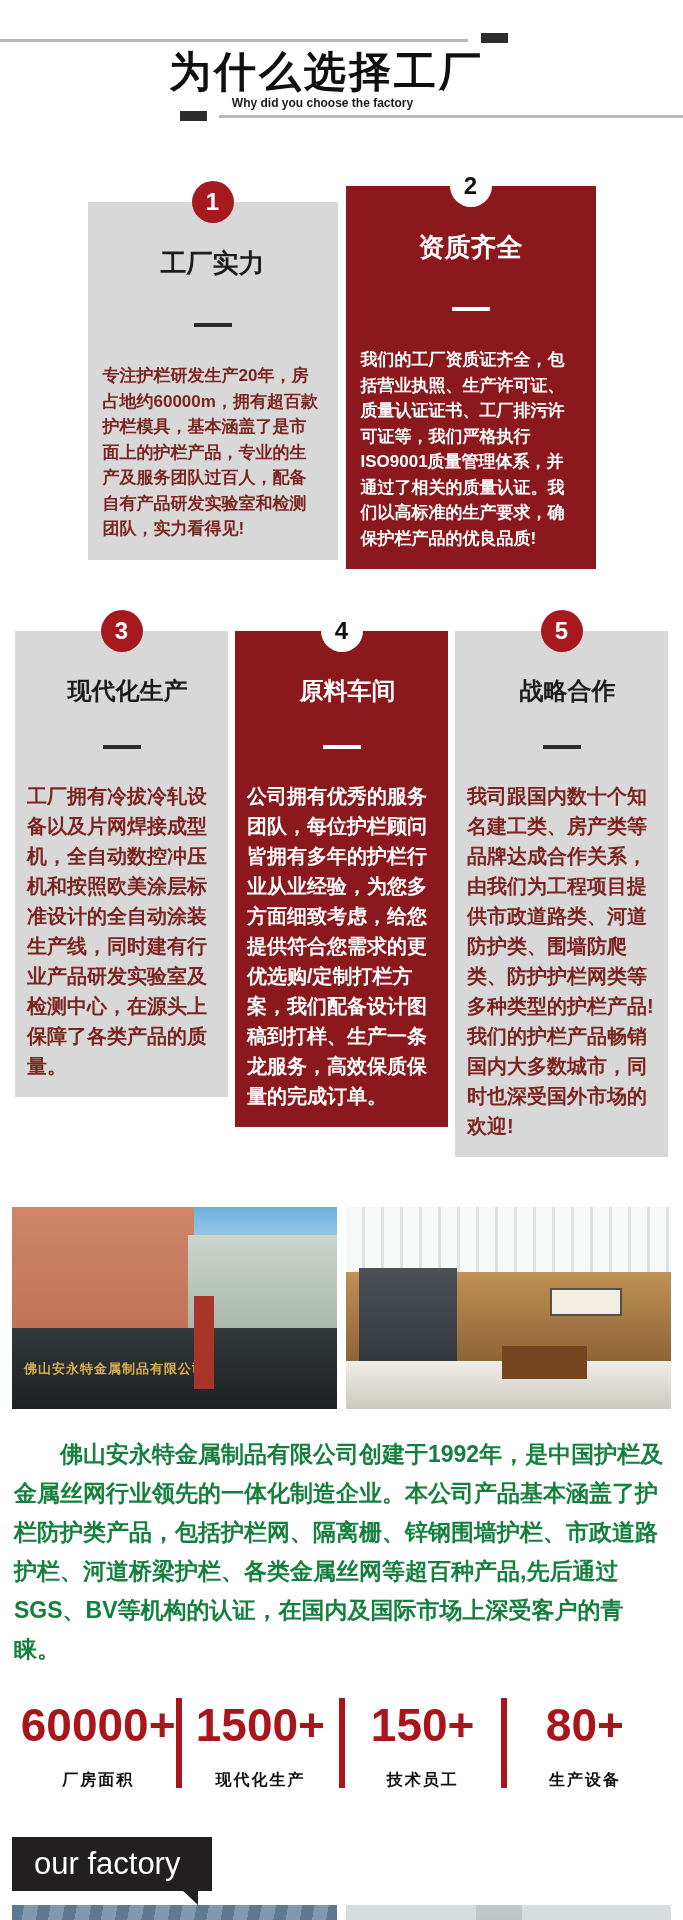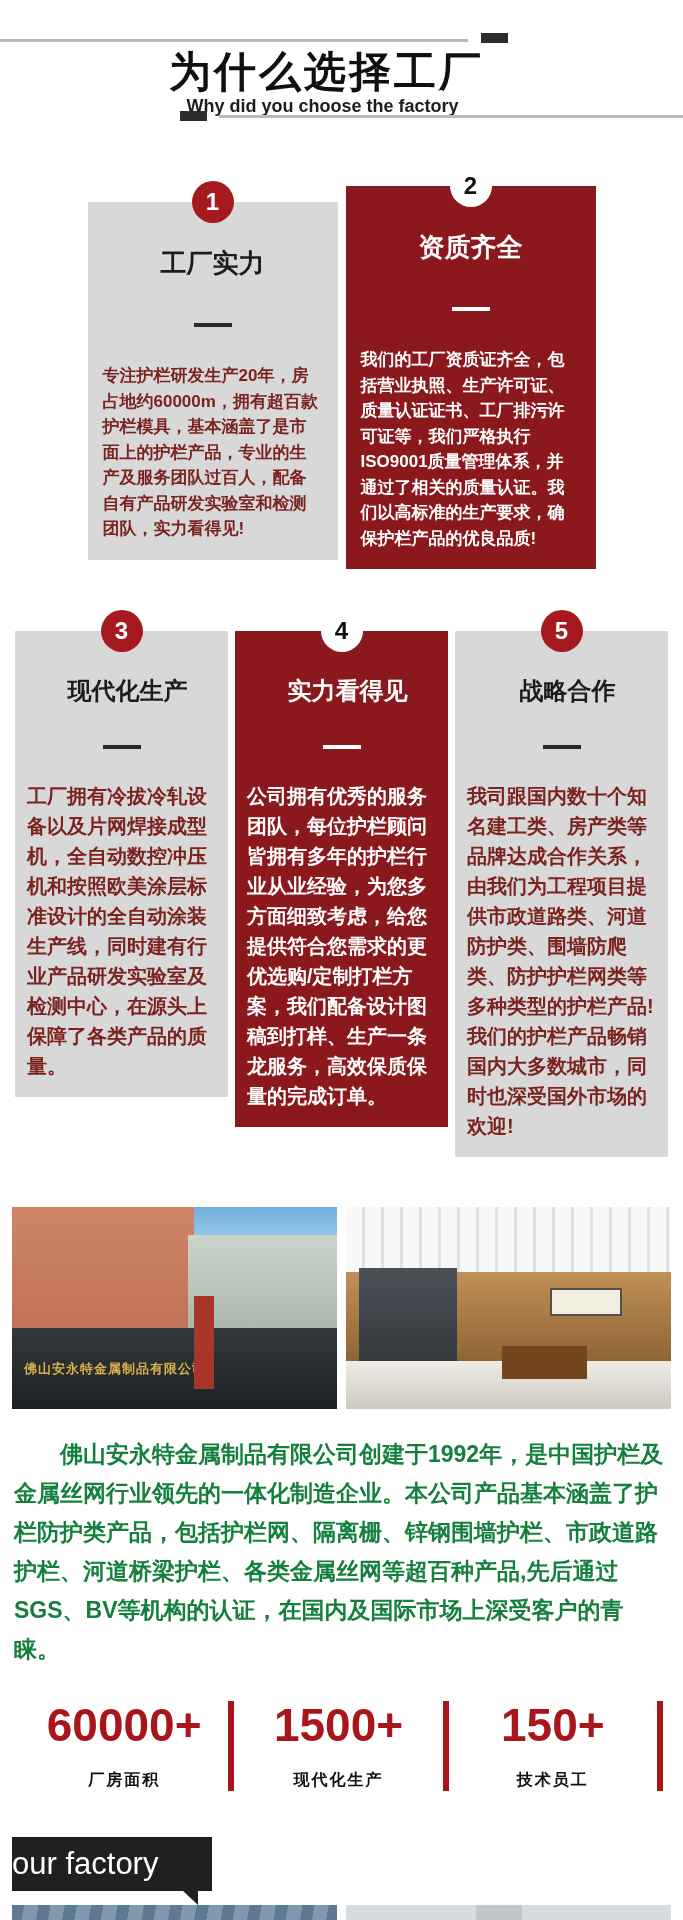--- a/index.html
+++ b/index.html
@@ -3,21 +3,21 @@
 <meta charset="utf-8">
 <style>
   html,body{margin:0;padding:0;background:#fff;}
   .page{width:683px;background:#fff;font-family:"Liberation Sans",sans-serif;padding-bottom:18px;overflow:hidden;}
 
   
   .hd{position:relative;height:150px;}
   .hd-line-l{position:absolute;left:0;top:39px;width:468px;height:3px;background:#b9b9b9;}
   .hd-dash-r{position:absolute;left:481px;top:33px;width:27px;height:10px;background:#2c2c2c;}
   .hd-title{position:absolute;left:0;right:30px;top:44px;margin:0;text-align:center;font-size:42px;font-weight:700;color:#101010;letter-spacing:3px;}
-  .hd-sub{position:absolute;left:0;right:38px;top:96px;text-align:center;font-weight:700;font-size:18px;color:#1c1c1c;}
+  .hd-sub{position:absolute;left:0;right:38px;top:96px;text-align:center;font-weight:700;font-size:12px;color:#1c1c1c;}
   .hd-dash-l{position:absolute;left:180px;top:111px;width:27px;height:10px;background:#2c2c2c;}
   .hd-line-r{position:absolute;left:219px;right:0;top:115px;height:3px;background:#b9b9b9;}
 
   
   .row{display:flex;justify-content:center;align-items:flex-start;gap:8px;}
   .row1{margin-top:36px;}
   .row2{margin-top:62px;padding:0 11px;gap:7px;}
   .card{position:relative;box-sizing:border-box;}
   .row1 .card{width:250px;min-height:306px;}
   .row2 .card{width:213px;min-height:312px;}
@@ -53,29 +53,29 @@
   .showroom .plaque{top:40%;right:15%;width:21%;height:12%;background:#f2eee2;border:2px solid#55504a;}
   .showroom .shelf{left:4%;top:30%;width:30%;height:48%;background:linear-gradient(180deg,#4b5157,#33383d);}
   .showroom .floor{left:0;right:0;bottom:0;height:24%;background:linear-gradient(180deg,#efede7,#ccc9c0);}
   .showroom .table{left:48%;bottom:15%;width:26%;height:16%;background:#74451f;}
 
   
   .about{padding:26px 14px 0;}
   .about p{margin:0;font-size:23px;line-height:1.7;color:#15803d;text-indent:2em;font-weight:600;}
 
   
-  .stats{display:flex;align-items:flex-end;justify-content:space-between;padding:28px 20px 0;}
+  .stats{display:flex;align-items:flex-start;justify-content:space-between;padding:28px 20px 0;}
   .stat{display:flex;flex-direction:column;align-items:center;flex:1;}
   .num{font-size:46px;font-weight:700;color:#a8161c;}
   .lbl{margin-top:18px;font-size:16px;color:#111;letter-spacing:2px;font-weight:600;}
   .vbar{width:6px;height:90px;background:#a8161c;}
 
   
   .factory{margin-top:46px;}
-  .banner{position:relative;margin-left:12px;width:200px;height:54px;background:#211f1f;color:#fff;font-size:31px;display:flex;align-items:center;box-sizing:border-box;}
+  .banner{position:relative;margin-left:12px;width:200px;height:54px;background:#211f1f;color:#fff;font-size:31px;display:flex;align-items:center;padding-left:22px;box-sizing:border-box;}
   .banner::after{content:"";position:absolute;right:14px;bottom:-14px;width:0;height:0;border-top:15px solid #211f1f;border-left:16px solid transparent;}
   .grid{display:flex;flex-wrap:wrap;gap:9px;padding:14px 12px 0;}
   .wph{position:relative;flex:0 0 calc(50% - 4.5px);height:208px;overflow:hidden;background:#8fa0ae;}
   .cap{position:absolute;left:0;right:0;bottom:0;height:38px;line-height:38px;text-align:center;background:rgba(235,235,235,0.55);font-size:23px;font-weight:700;color:#151515;}
   .wp1{background-image:repeating-linear-gradient(100deg,#5e7994 0 12px,#8099ae 12px 26px),repeating-linear-gradient(12deg,#d5d9dd 0 9px,#a3abb2 9px 18px);background-size:100% 46%,100% 58%;background-position:top,bottom;background-repeat:no-repeat;}
   .wp1::before{content:"";position:absolute;left:13%;top:28%;width:5%;height:50%;background:#c8452c;}
   .wp2{background:linear-gradient(150deg,#7d7166 0,#4e463e 45%,#2b2723 100%);}
   .wp2::before{content:"";position:absolute;left:18%;top:6%;width:30%;height:55%;background:linear-gradient(180deg,#3a342e,#171513);}
   .wp2::after{content:"";position:absolute;left:0;right:0;top:52%;height:12%;background:linear-gradient(180deg,#9b9186,#6f665c);}
   .wp3{background:linear-gradient(180deg,#d7dcdf 0 55%,#b9c0c4 100%);}
@@ -114,21 +114,21 @@
 
   <section class="row row2">
     <article class="card gray">
       <div class="badge">3</div>
       <h2 class="c-title">现代化生产</h2>
       <div class="c-dash"></div>
       <p class="c-body">工厂拥有冷拔冷轧设备以及片网焊接成型机，全自动数控冲压机和按照欧美涂层标准设计的全自动涂装生产线，同时建有行业产品研发实验室及检测中心，在源头上保障了各类产品的质量。</p>
     </article>
     <article class="card red">
       <div class="badge">4</div>
-      <h2 class="c-title">实力看得见</h2>
+      <h2 class="c-title">原料车间</h2>
       <div class="c-dash"></div>
       <p class="c-body">公司拥有优秀的服务团队，每位护栏顾问皆拥有多年的护栏行业从业经验，为您多方面细致考虑，给您提供符合您需求的更优选购/定制打栏方案，我们配备设计图稿到打样、生产一条龙服务，高效保质保量的完成订单。</p>
     </article>
     <article class="card gray">
       <div class="badge">5</div>
       <h2 class="c-title">战略合作</h2>
       <div class="c-dash"></div>
       <p class="c-body">我司跟国内数十个知名建工类、房产类等品牌达成合作关系，由我们为工程项目提供市政道路类、河道防护类、围墙防爬类、防护护栏网类等多种类型的护栏产品!我们的护栏产品畅销国内大多数城市，同时也深受国外市场的欢迎!</p>
     </article>
   </section>
@@ -166,20 +166,24 @@
     <div class="stat">
       <div class="num">1500+</div>
       <div class="lbl">现代化生产</div>
     </div>
     <div class="vbar"></div>
     <div class="stat">
       <div class="num">150+</div>
       <div class="lbl">技术员工</div>
     </div>
     <div class="vbar"></div>
+    <div class="stat">
+      <div class="num">80+</div>
+      <div class="lbl">生产设备</div>
+    </div>
   </section>
 
   <section class="factory">
     <div class="banner">our factory</div>
     <div class="grid">
       <div class="wph wp1">
         <div class="cap">原料车间</div>
       </div>
       <div class="wph wp3">
         

